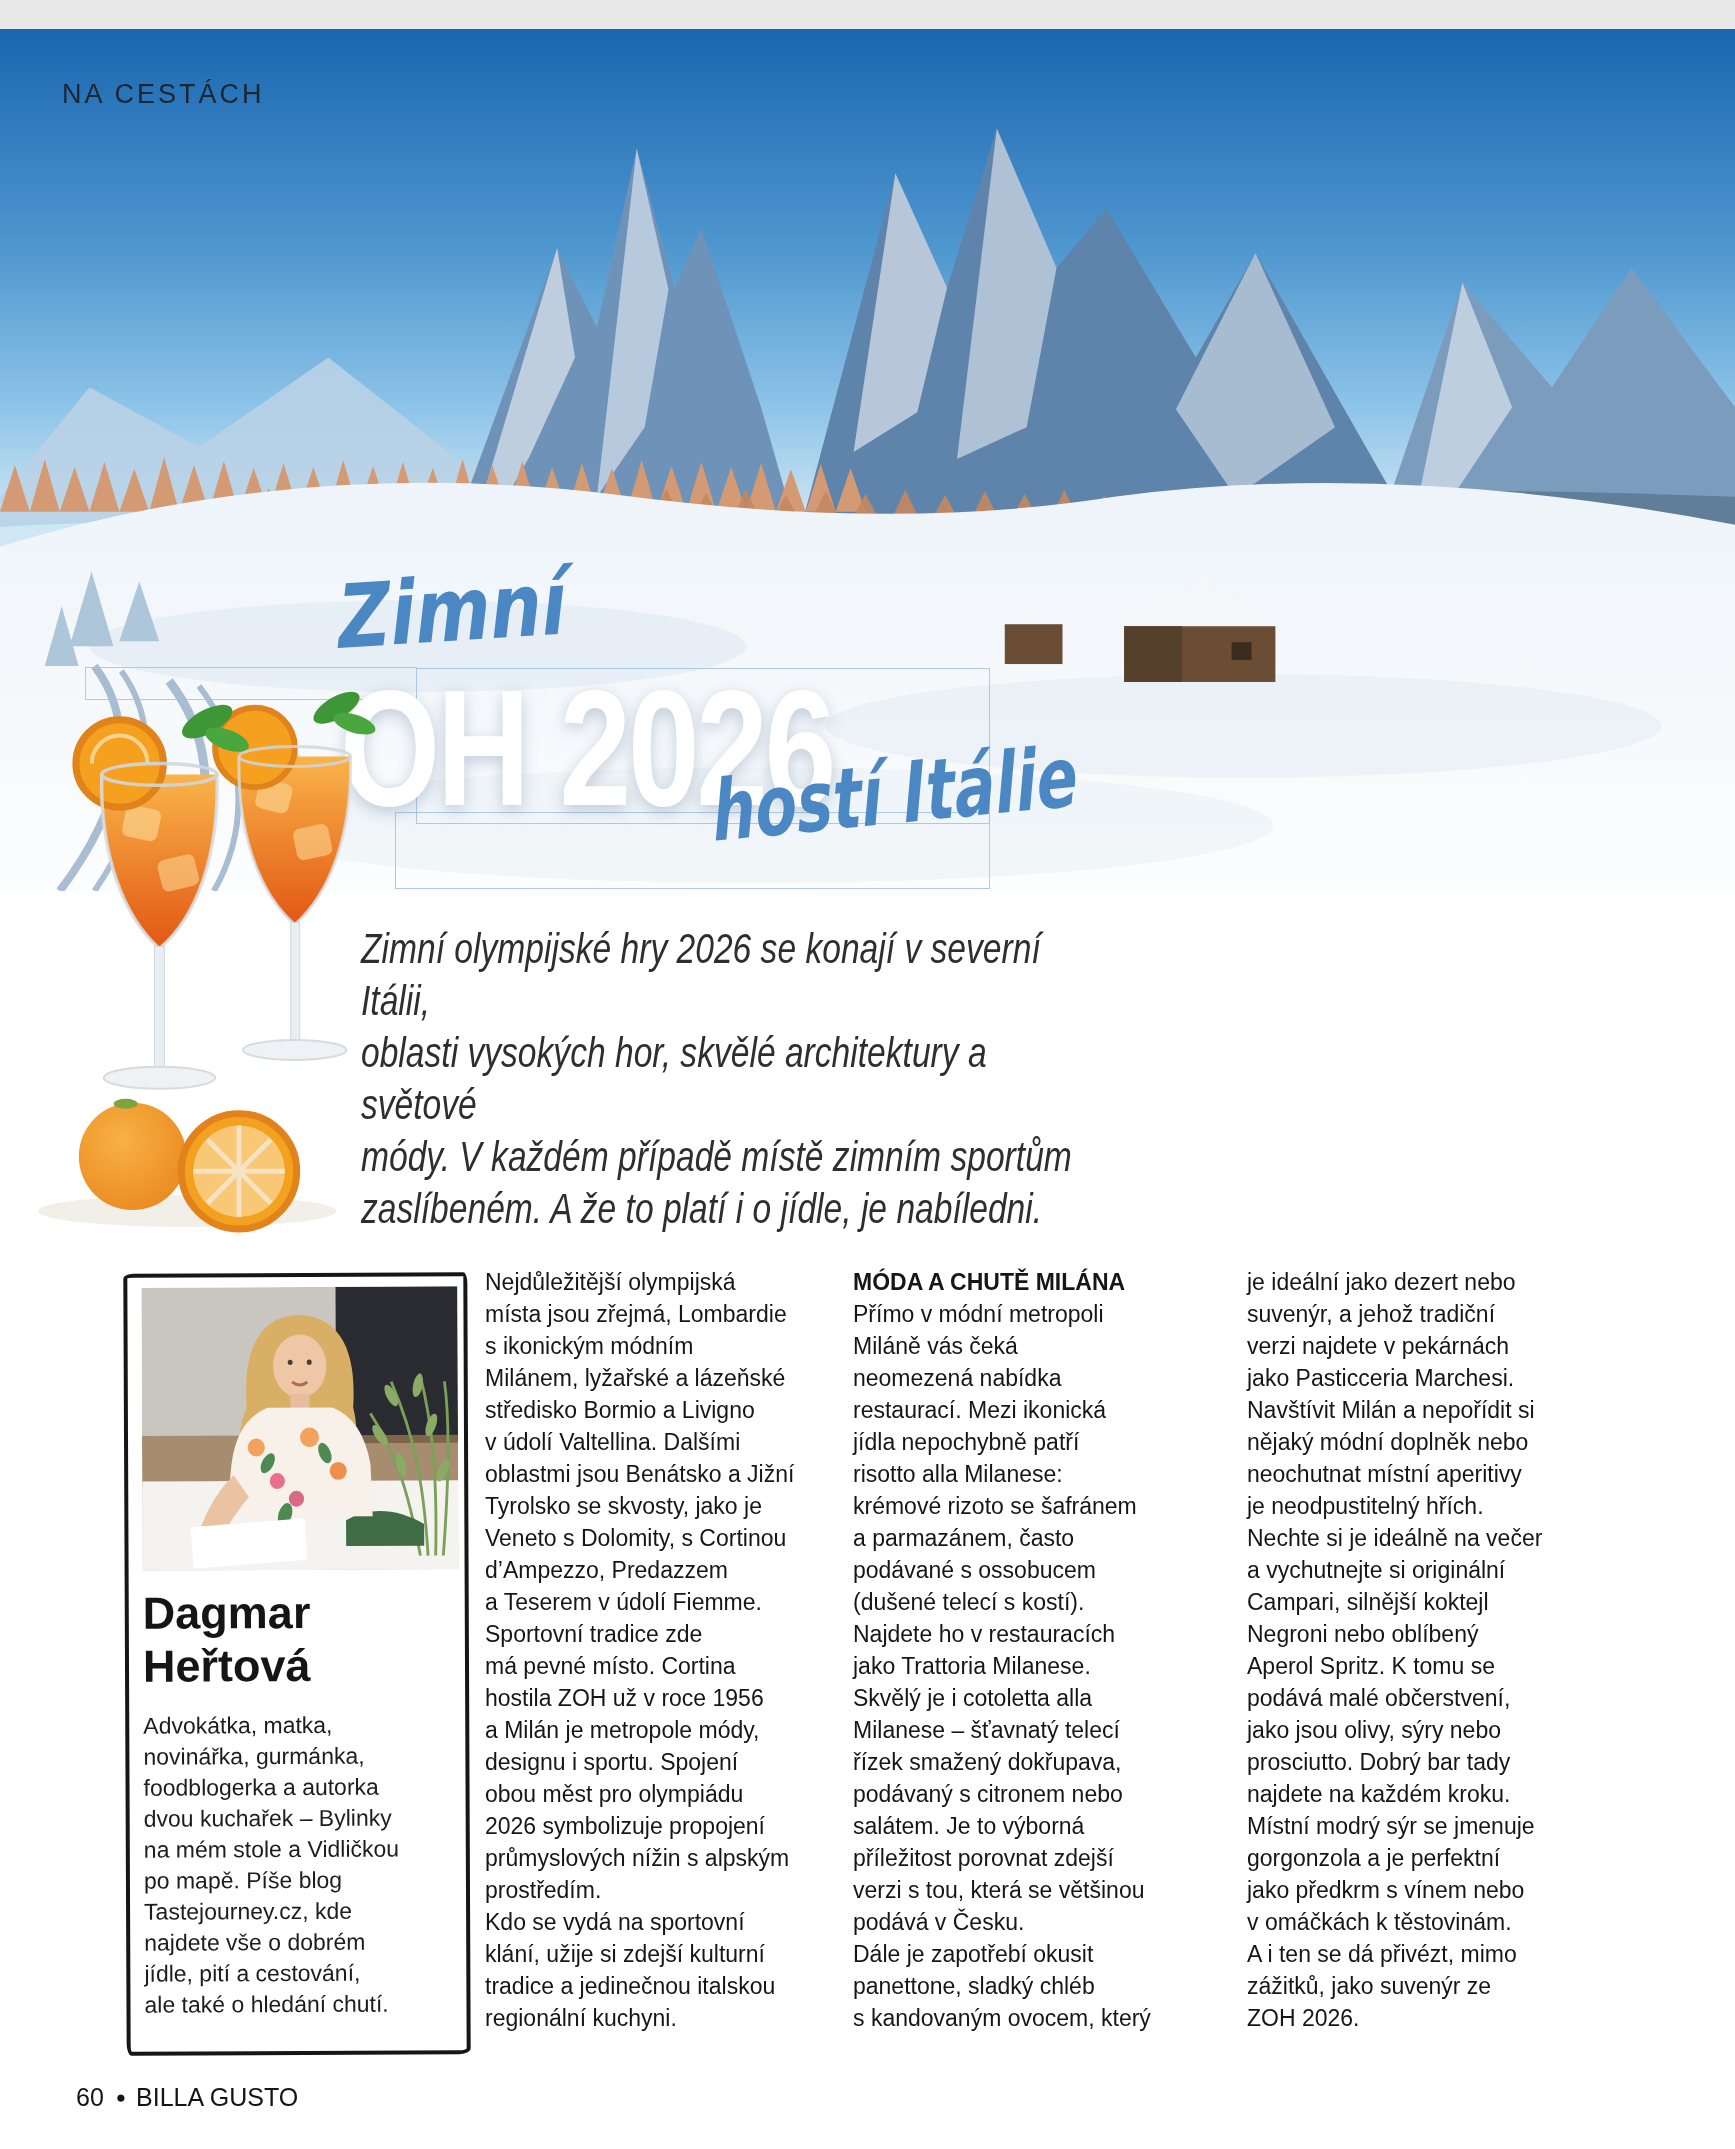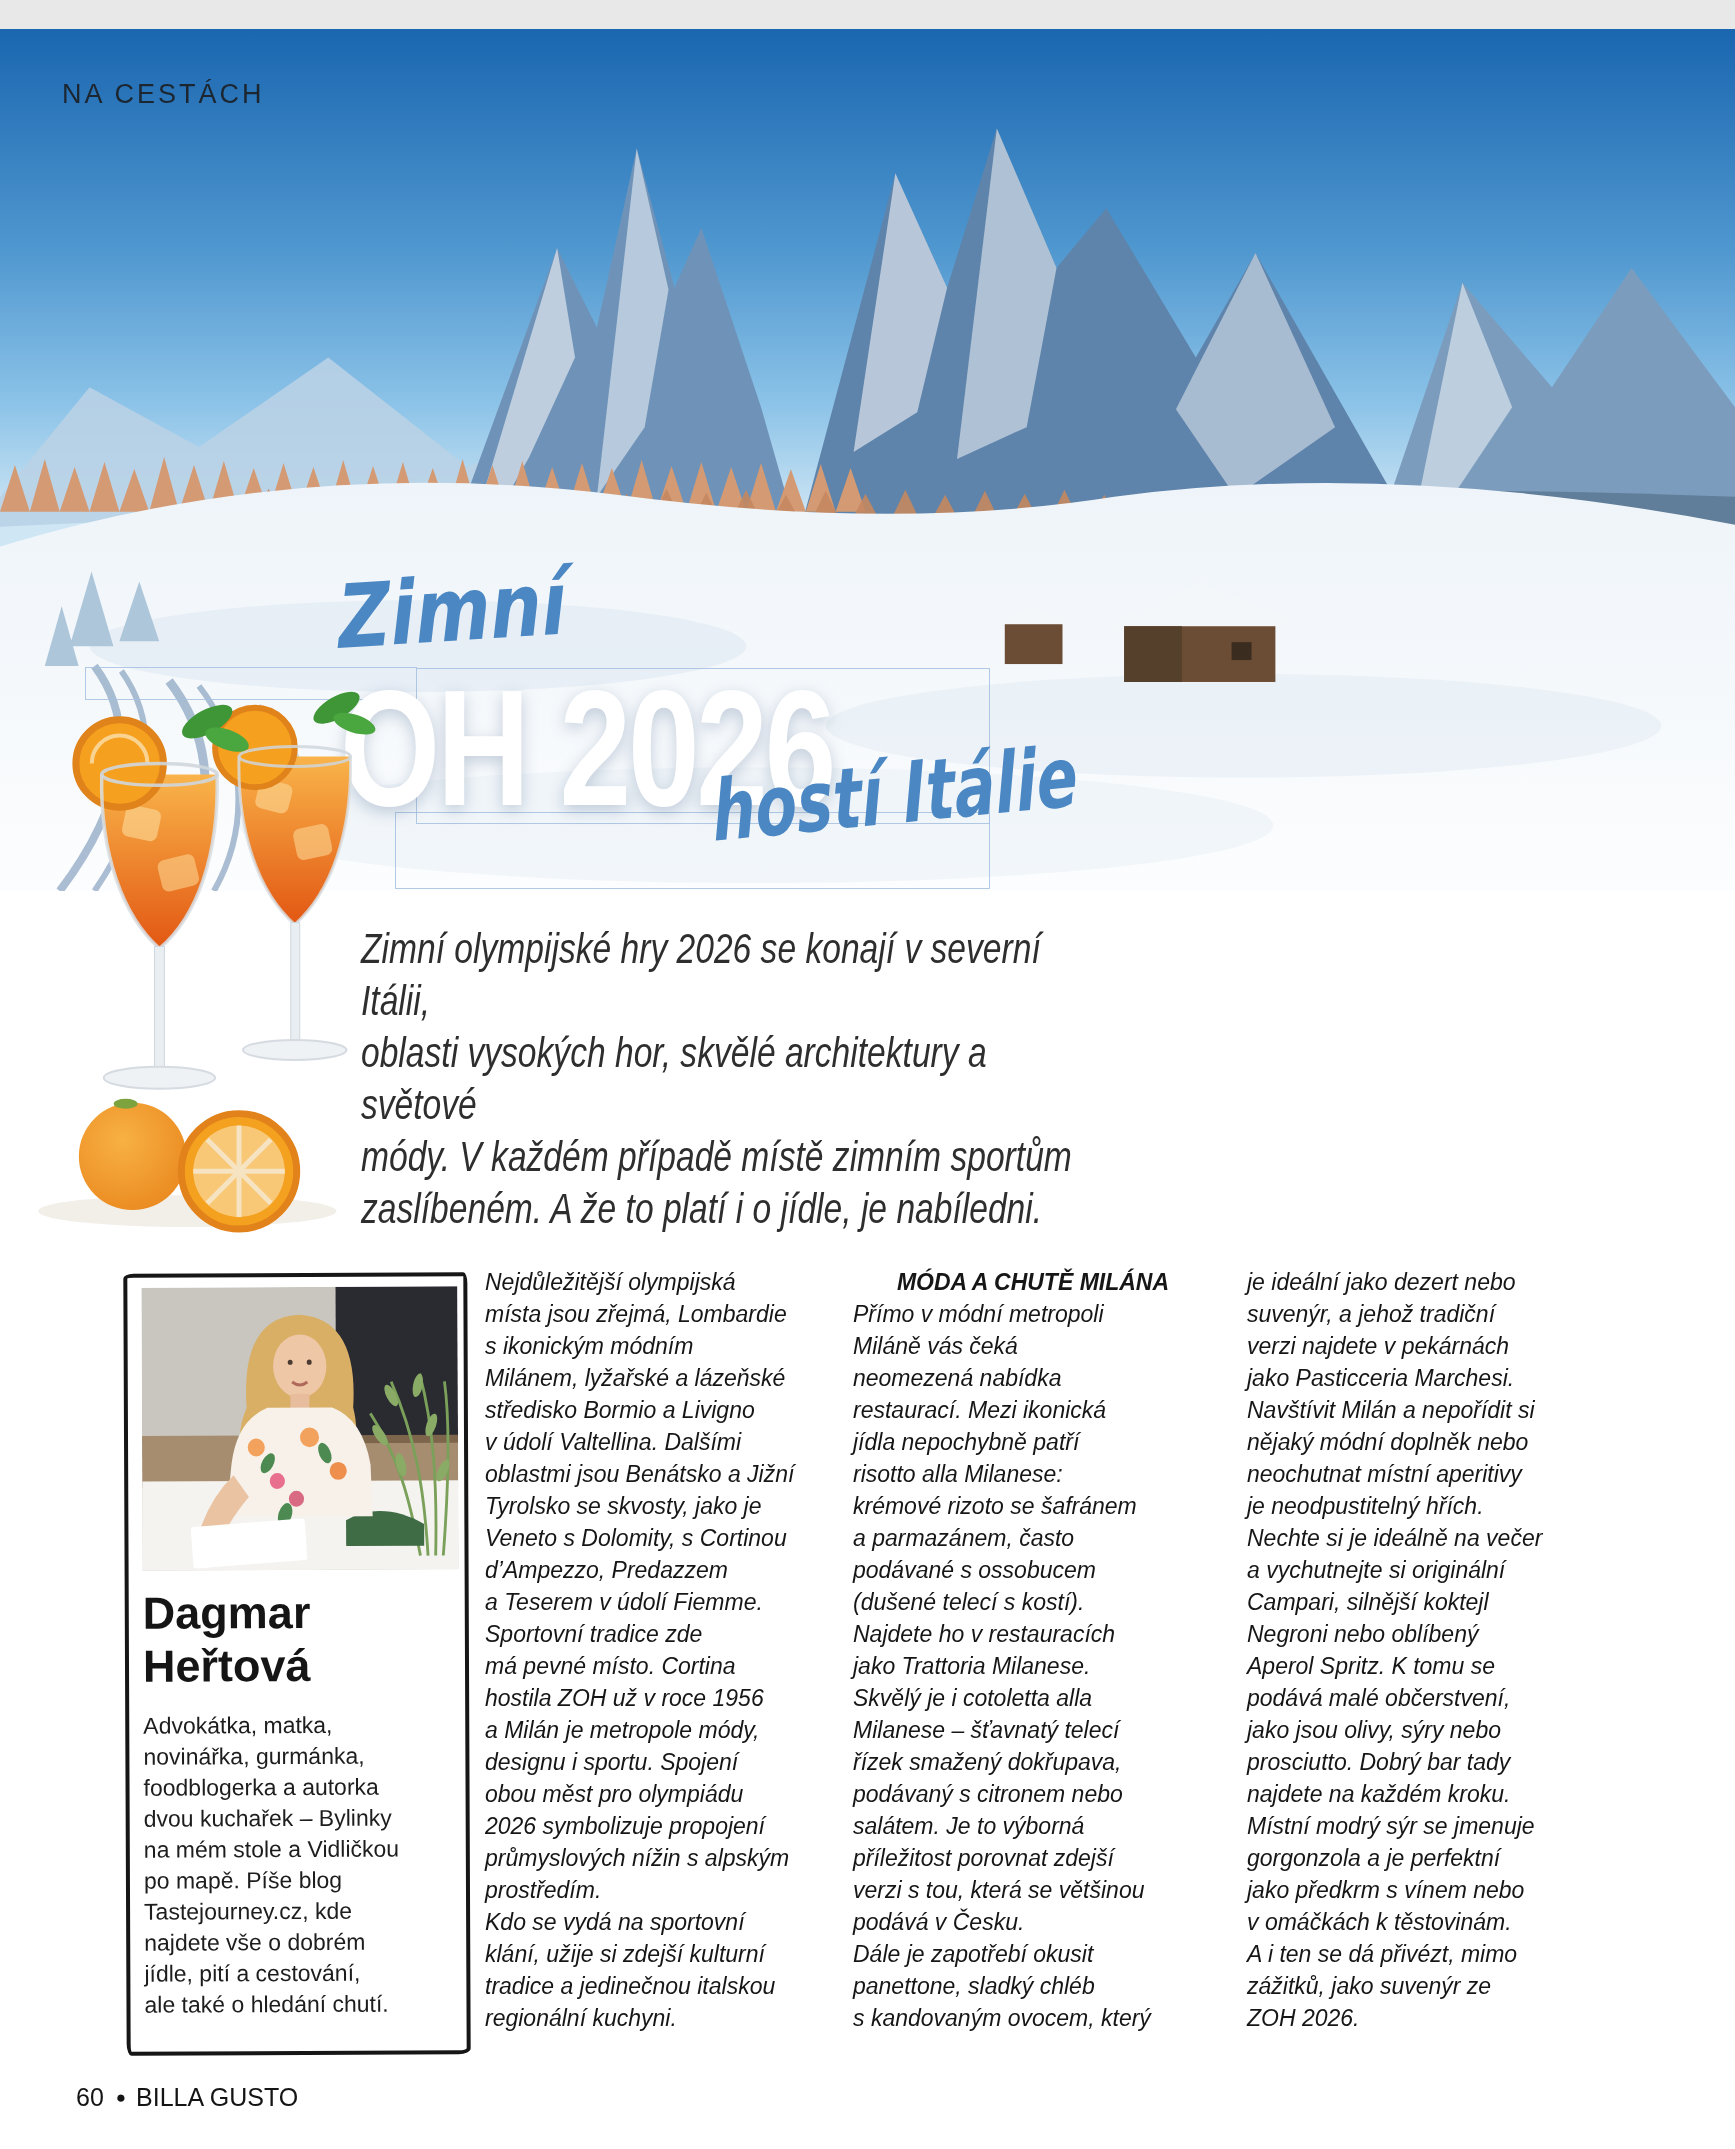--- a/index.html
+++ b/index.html
@@ -29,25 +29,25 @@
   .credit{position:absolute;left:363px;top:1142px;font-size:26px;color:#1c1c1c;white-space:nowrap;}
   .credit .b{font-weight:bold;}
   
   .author-box{position:absolute;left:125px;top:1244px;width:344px;height:782px;
               border:4px solid #161616;border-radius:10px 4px 12px 5px/5px 11px 6px 12px;
               transform:rotate(-.25deg);background:#fff;box-sizing:border-box;padding:10px 10px 0 14px;}
   .author-photo{width:316px;height:283px;display:block;}
   .author-name{margin-top:16px;font-size:45px;line-height:53px;font-weight:bold;color:#151515;white-space:pre-line;}
   .author-bio{margin-top:18px;font-size:23px;line-height:31px;color:#1d1d1d;white-space:pre-line;}
   
-  .col{position:absolute;top:1237px;width:360px;font-size:23px;line-height:32px;color:#161616;white-space:pre-line;font-style:italic;}
+  .col{position:absolute;top:1237px;width:360px;font-size:23px;line-height:32px;color:#161616;white-space:pre-line;}
   .col1{left:485px;}
   .col2{left:853px;}
   .col3{left:1247px;}
-  .col-h{font-weight:bold;white-space:nowrap;text-align:center;}
+  .col-h{font-weight:bold;white-space:nowrap;}
   
   .footer{position:absolute;left:76px;top:2054px;font-size:25px;color:#141414;}
   .footer .dot{display:inline-block;margin:0 10px 0 12px;font-size:17px;vertical-align:3px;}
   .footer .b{font-weight:normal;}
 </style>
 </head>
 <body>
 
 <div class="page">
 

